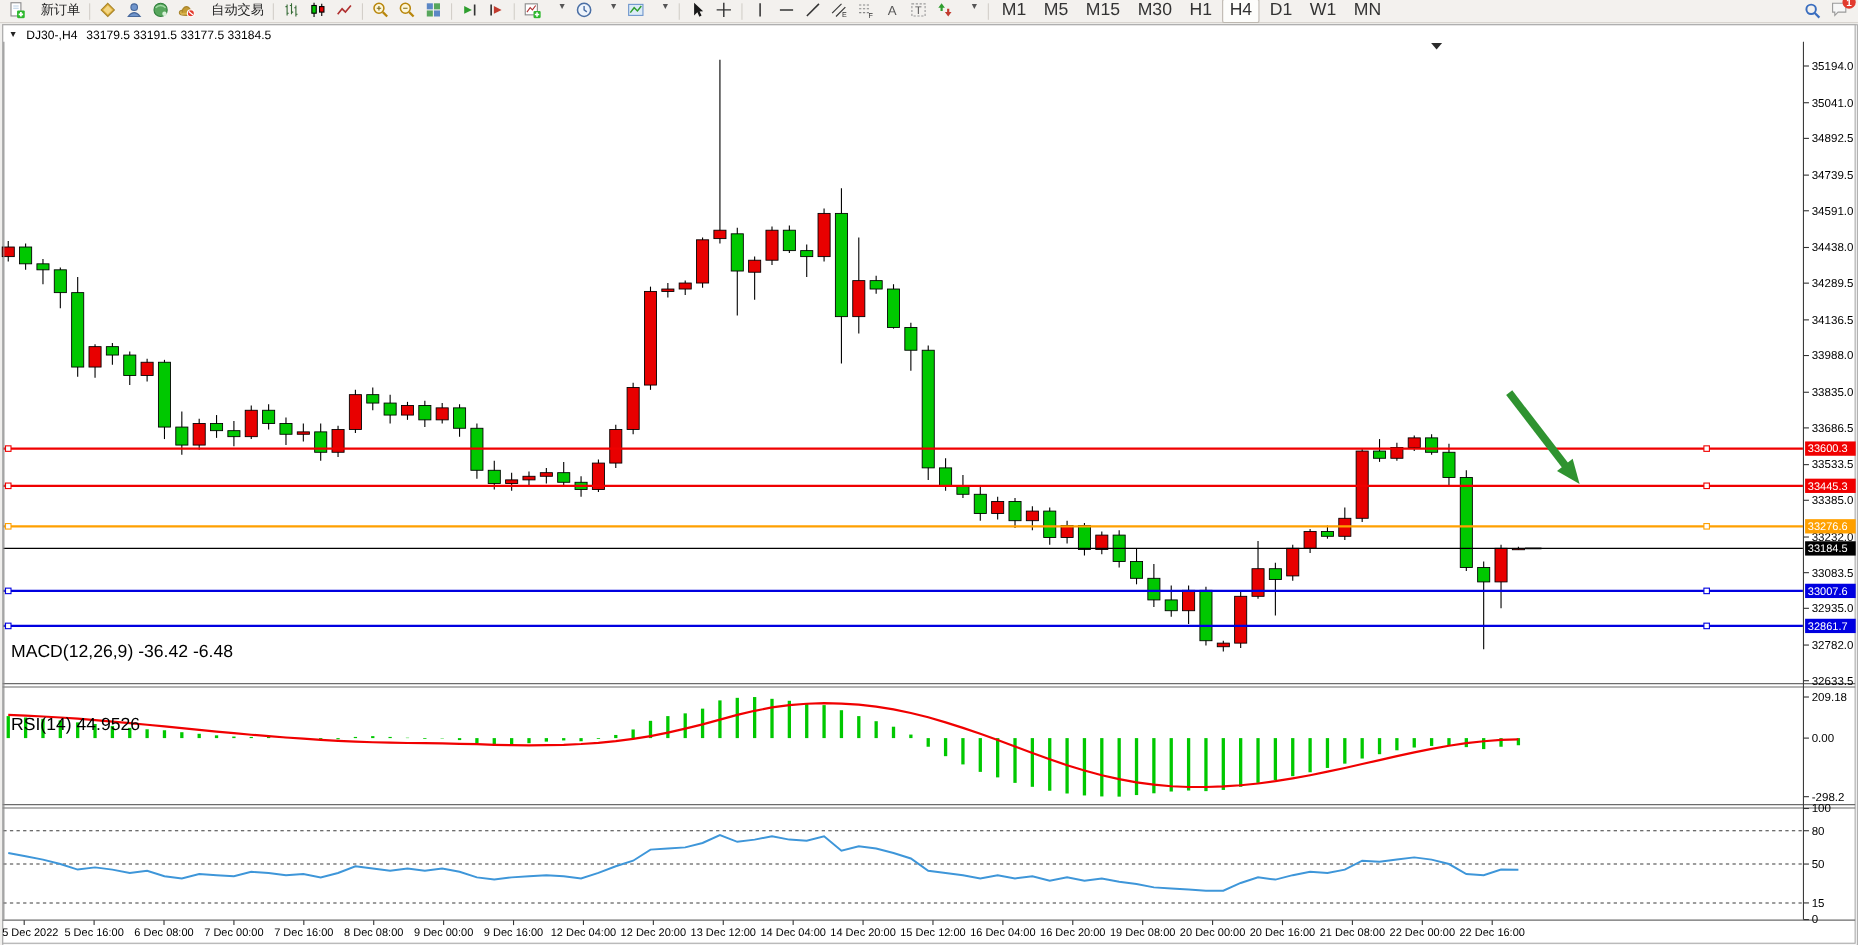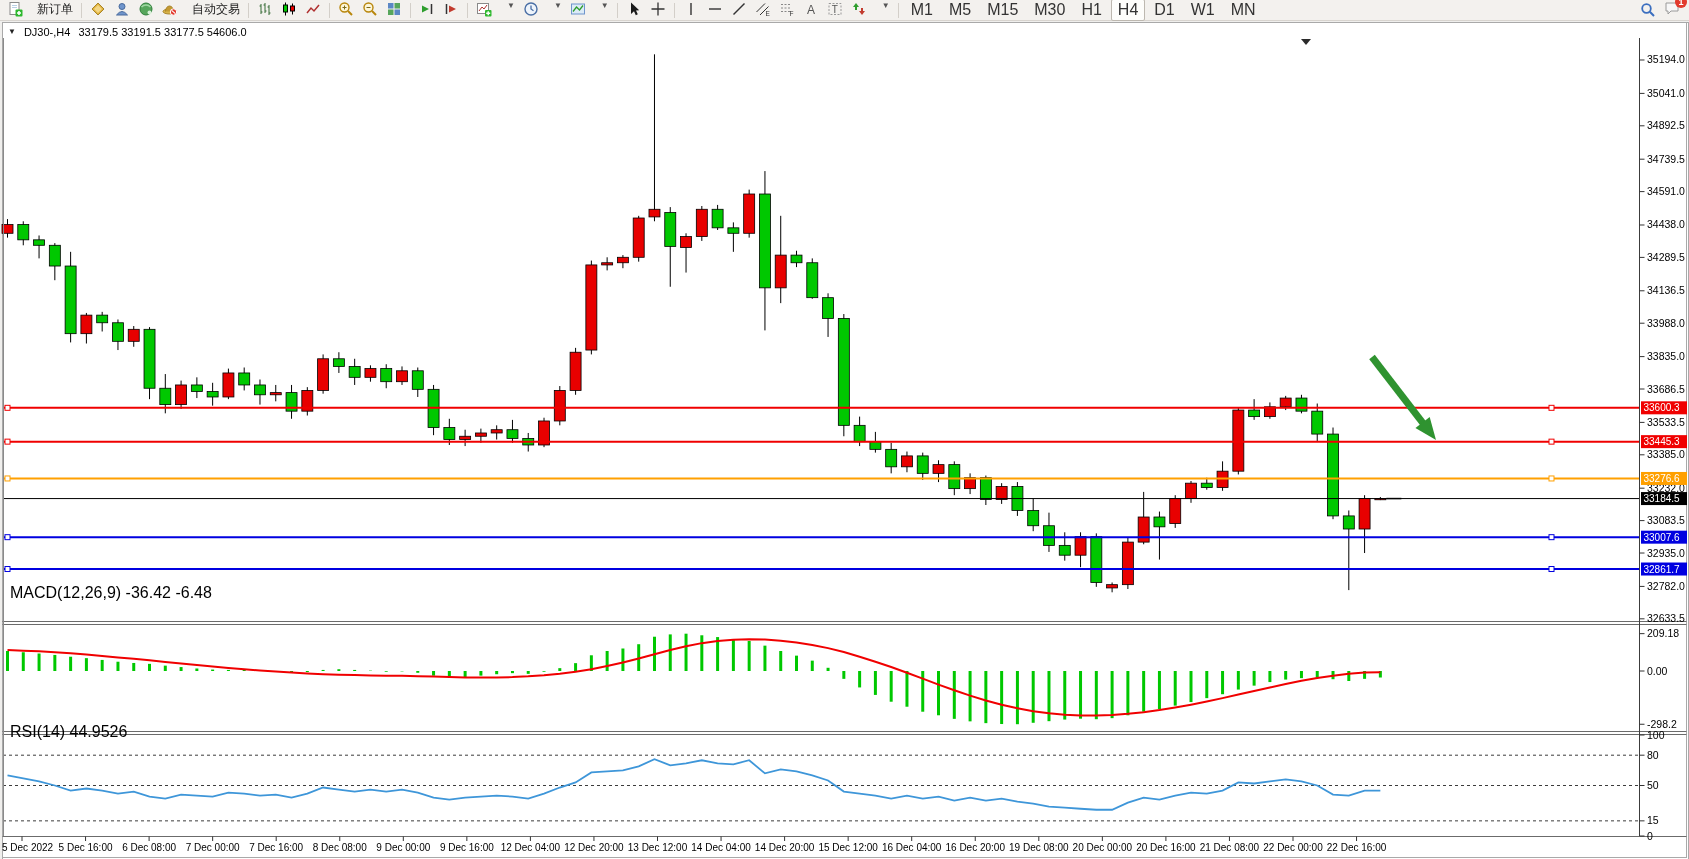--- a/index.html
+++ b/index.html
@@ -285,25 +285,25 @@
       <span class="badge">1</span>
     </span>
   </div>
 </div>
 
 <div class="win"></div>
 
 <div class="titlebar">
   <span class="title-arrow">▼</span>
   <span>DJ30-,H4</span>
-  <span>33179.5 33191.5 33177.5 54606.0</span>
+  <span>33179.5 33191.5 33177.5 33184.5</span>
 </div>
 
 <div class="paneLabel" style="left:10px;top:584px;">MACD(12,26,9) -36.42 -6.48</div>
-<div class="paneLabel" style="left:10px;top:723px;">RSI(14) 44.9526</div>
+<div class="paneLabel" style="left:10px;top:651px;">RSI(14) 44.9526</div>
 
 <div id="chart-layer">
   <svg id="chart-svg" width="1689" height="859">
       <rect x="2.5" y="22.5" width="1684" height="835" fill="#fff" stroke="#a9a9a9"></rect>
       <line x1="3" y1="755.2" x2="1639" y2="755.2" stroke="#3c3c3c" stroke-width="1" stroke-dasharray="3 3"></line>
       <line x1="3" y1="785.5" x2="1639" y2="785.5" stroke="#3c3c3c" stroke-width="1" stroke-dasharray="3 3"></line>
       <line x1="3" y1="820.85" x2="1639" y2="820.85" stroke="#3c3c3c" stroke-width="1" stroke-dasharray="3 3"></line>
       <line x1="7.5" y1="219.100363119081" x2="7.5" y2="237.65125594279976" stroke="#000" stroke-width="1"></line>
       <rect x="2" y="224.55650806723366" width="11" height="8.729831917044066" fill="#e80000" stroke="#000" stroke-width="0.8"></rect>
       <line x1="23.28" y1="221.28282109834208" x2="23.28" y2="245.28985887021344" stroke="#000" stroke-width="1"></line>

